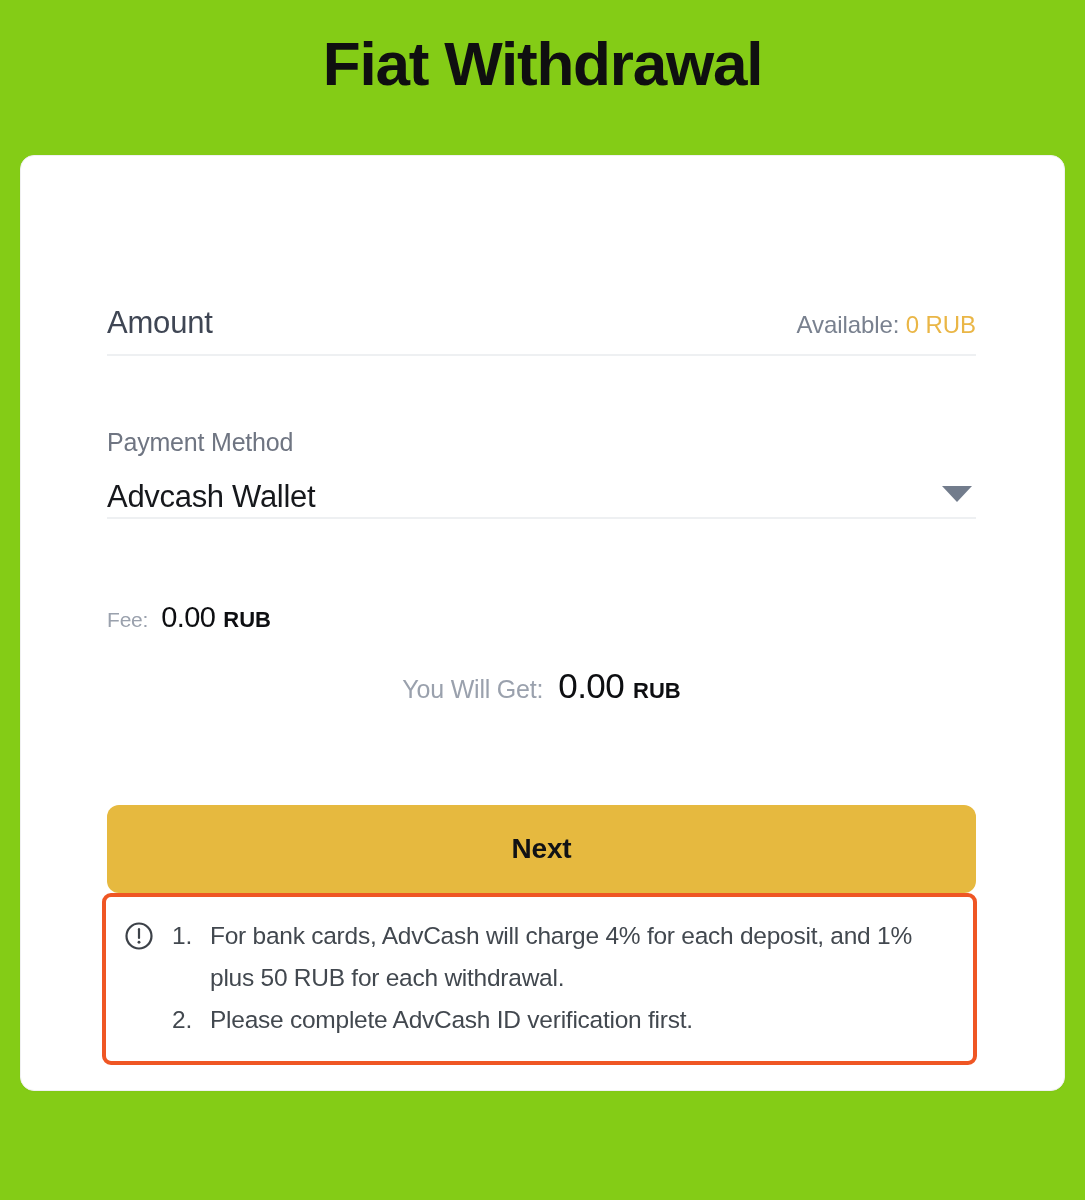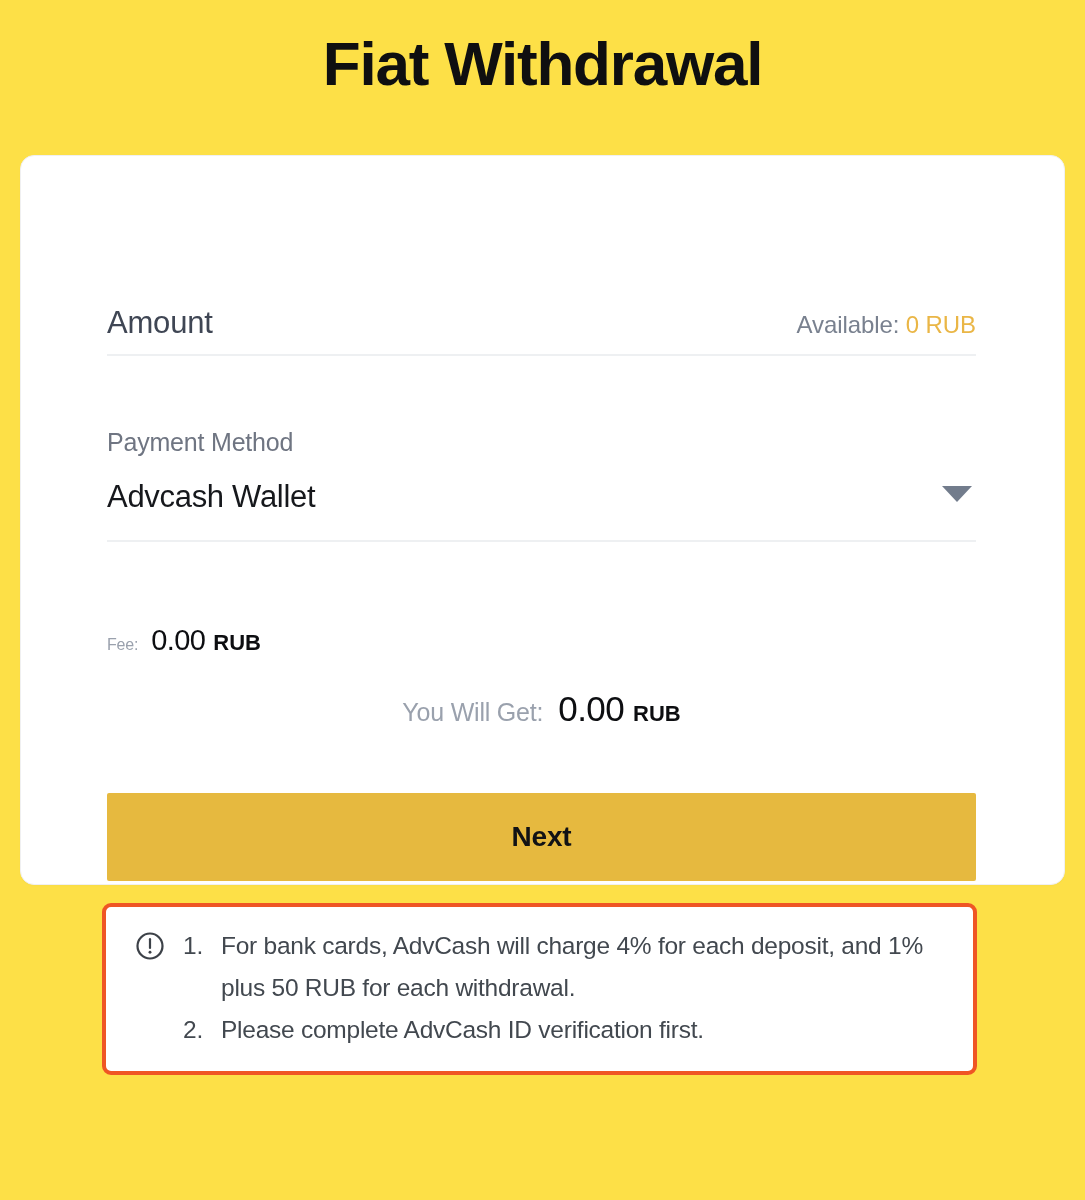--- a/index.html
+++ b/index.html
@@ -9,42 +9,42 @@
     height: 1200px;
     background: #ffffff;
     font-family: "Liberation Sans", "DejaVu Sans", sans-serif;
     -webkit-font-smoothing: antialiased;
   }
 
   .page {
     position: relative;
     width: 1085px;
     height: 1200px;
-    background: #fde047;
+    background: #84cc16;
     overflow: hidden;
   }
 
   
   .page-title {
     text-align: center;
     font-size: 62px;
     font-weight: 700;
     letter-spacing: -1.2px;
     color: #0f0f10;
     padding-top: 28px;
     line-height: 1.15;
   }
 
   
   .card {
     position: absolute;
     left: 20px;
     top: 155px;
     width: 1045px;
-    height: 730px;
+    height: 936px;
     background: #ffffff;
     border: 1px solid #f0f0f1;
     border-radius: 14px;
     box-shadow: 0 1px 2px rgba(0,0,0,0.02);
   }
 
   .card-inner {
     position: absolute;
     left: 86px;
     top: 145px;
@@ -91,21 +91,21 @@
   .payment-label {
     font-size: 25px;
     color: #6f7582;
     letter-spacing: -0.2px;
   }
   .payment-select {
     margin-top: 22px;
     display: flex;
     align-items: center;
     justify-content: space-between;
-    padding-bottom: 25px;
+    padding-bottom: 2px;
     border-bottom: 2px solid #eef0f2;
     cursor: pointer;
   }
   .payment-value {
     font-size: 31px;
     color: #16181c;
     letter-spacing: -0.3px;
   }
   .chevron {
     width: 0;
@@ -126,21 +126,21 @@
     align-items: baseline;
   }
   .summary-row + .summary-row {
     margin-top: 32px;
     justify-content: center;
   }
   .summary-label {
     color: #9aa1ad;
     letter-spacing: -0.2px;
   }
-  .summary-label.fee { font-size: 16px; }
+  .summary-label.fee { font-size: 21px; }
   .summary-label.get { font-size: 25px; }
 
   .summary-amount {
     font-weight: 400;
     color: #0d0e11;
     letter-spacing: -0.6px;
   }
   .fee-amount { font-size: 29px; margin-left: 13px; }
   .get-amount { font-size: 35px; margin-left: 15px; }
 
@@ -150,42 +150,41 @@
     letter-spacing: 0px;
   }
   .fee-ccy { font-size: 22px; margin-left: 8px; }
   .get-ccy { font-size: 22px; margin-left: 9px; }
 
   
   .next-button {
     display: block;
     width: 869px;
     height: 88px;
-    margin-top: 64px;
+    margin-top: 99px;
     background: #e6b93f;
     border: none;
-    border-radius: 2px;
+    border-radius: 12px;
     font-family: inherit;
     font-size: 28px;
     font-weight: 700;
     color: #111215;
     letter-spacing: -0.2px;
     cursor: pointer;
   }
 
   
   .warning-box {
     position: relative;
     width: 875px;
-    margin-top: 22px;
     margin-left: -5px;
     border: 4px solid #ef5624;
     border-radius: 9px;
     background: #ffffff;
-    padding: 18px 20px 20px 29px;
+    padding: 18px 20px 20px 18px;
     display: flex;
     align-items: flex-start;
   }
   .warning-icon {
     flex: 0 0 auto;
     width: 30px;
     height: 30px;
     margin-top: 6px;
     margin-right: 12px;
   }

